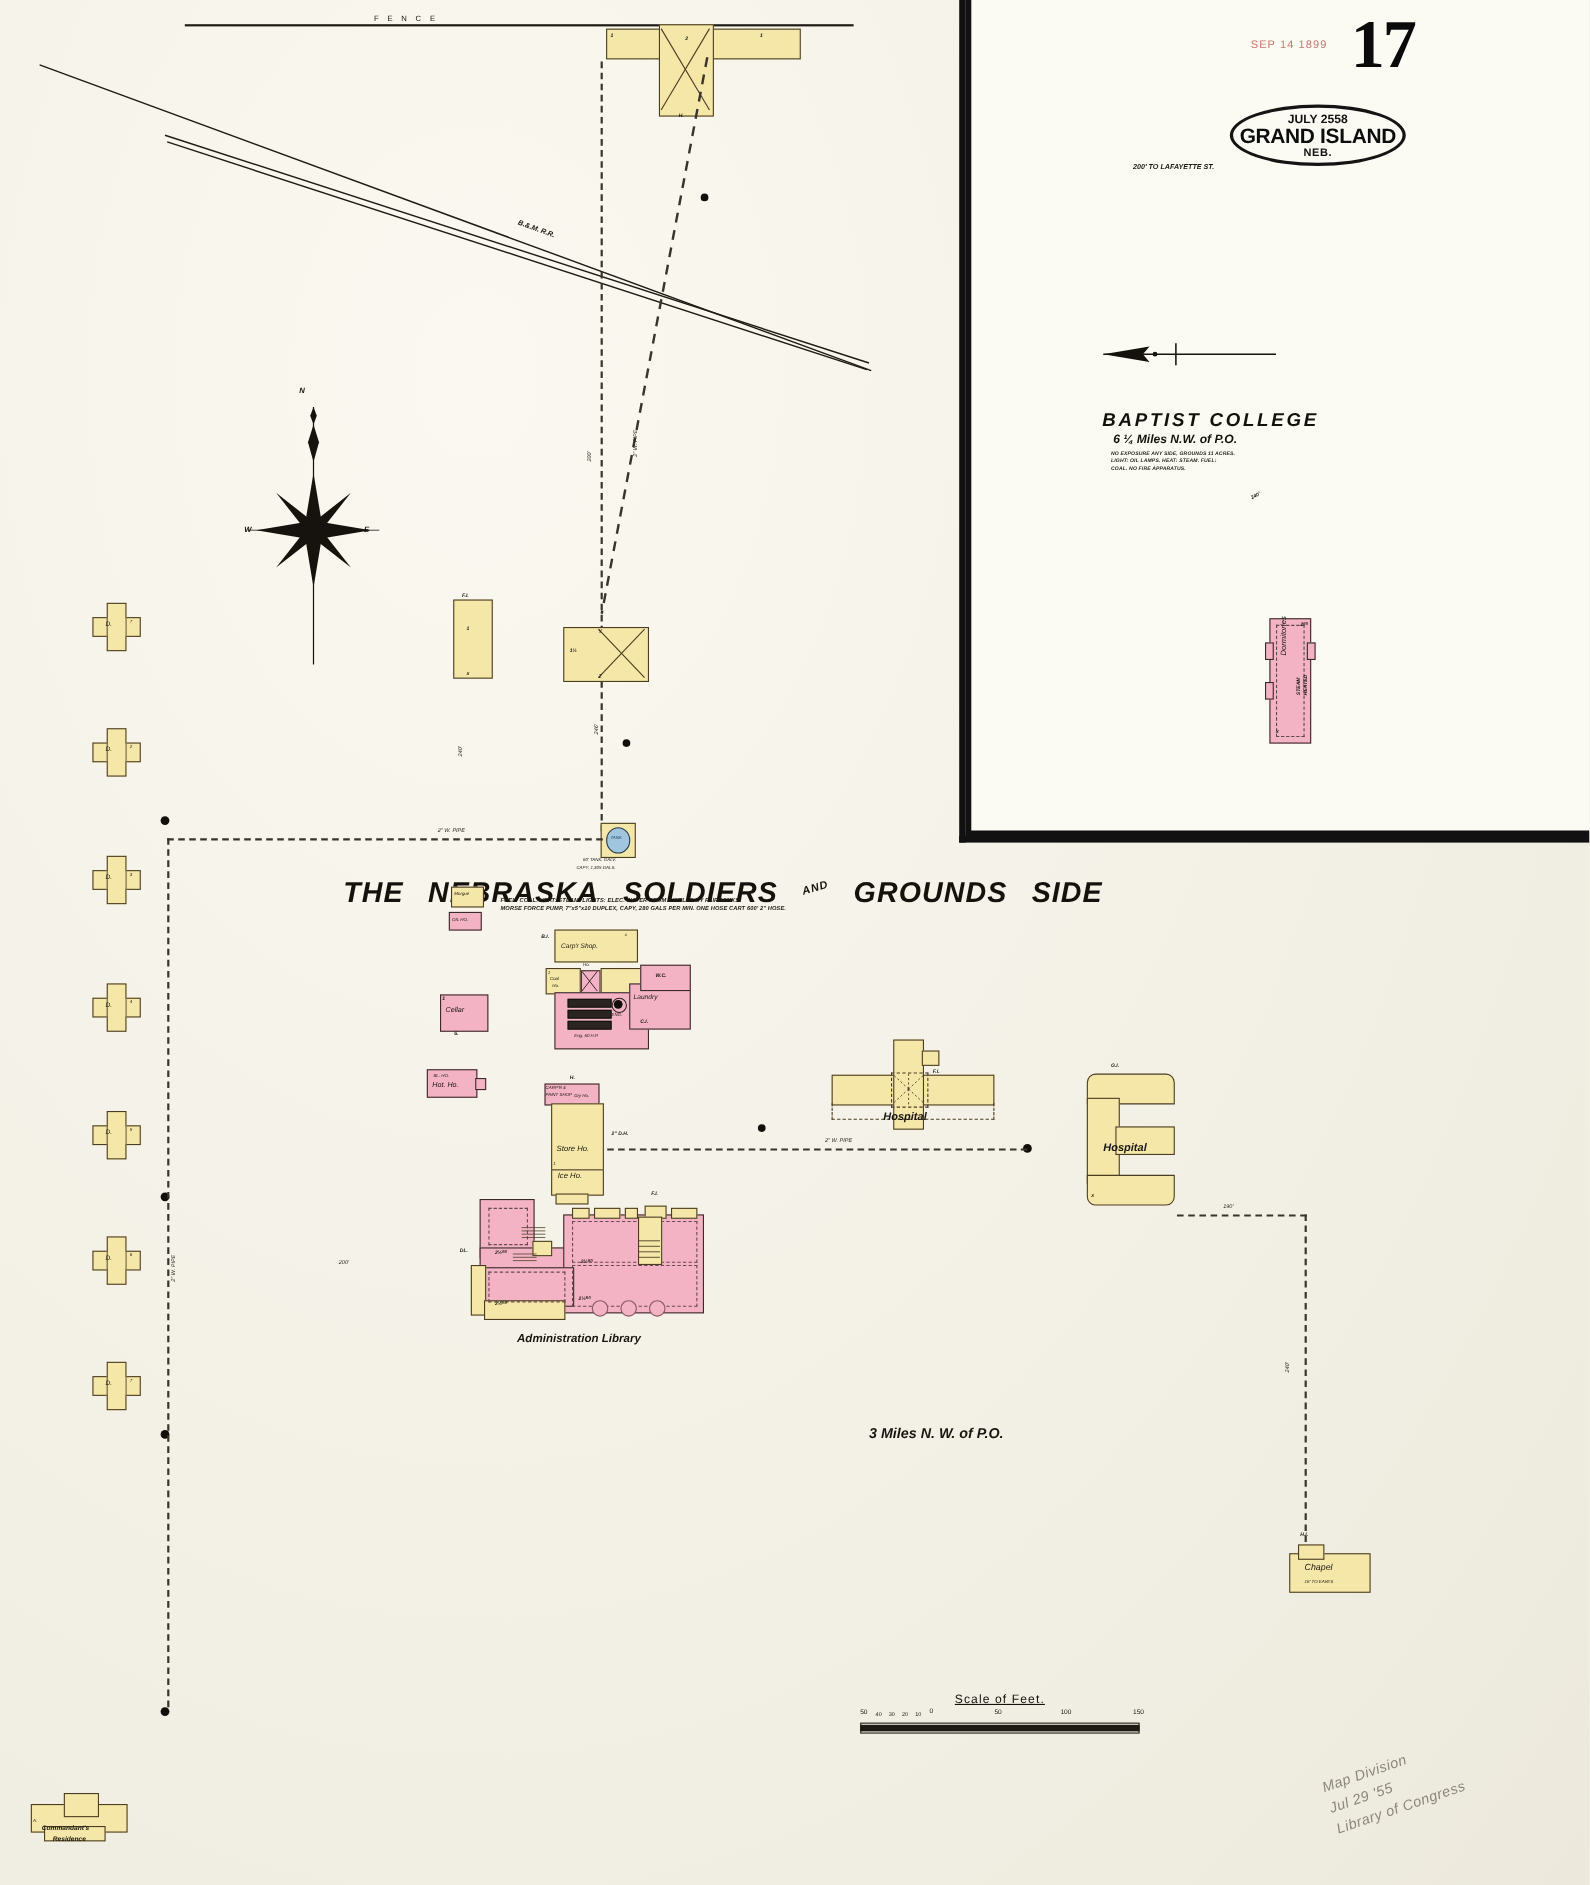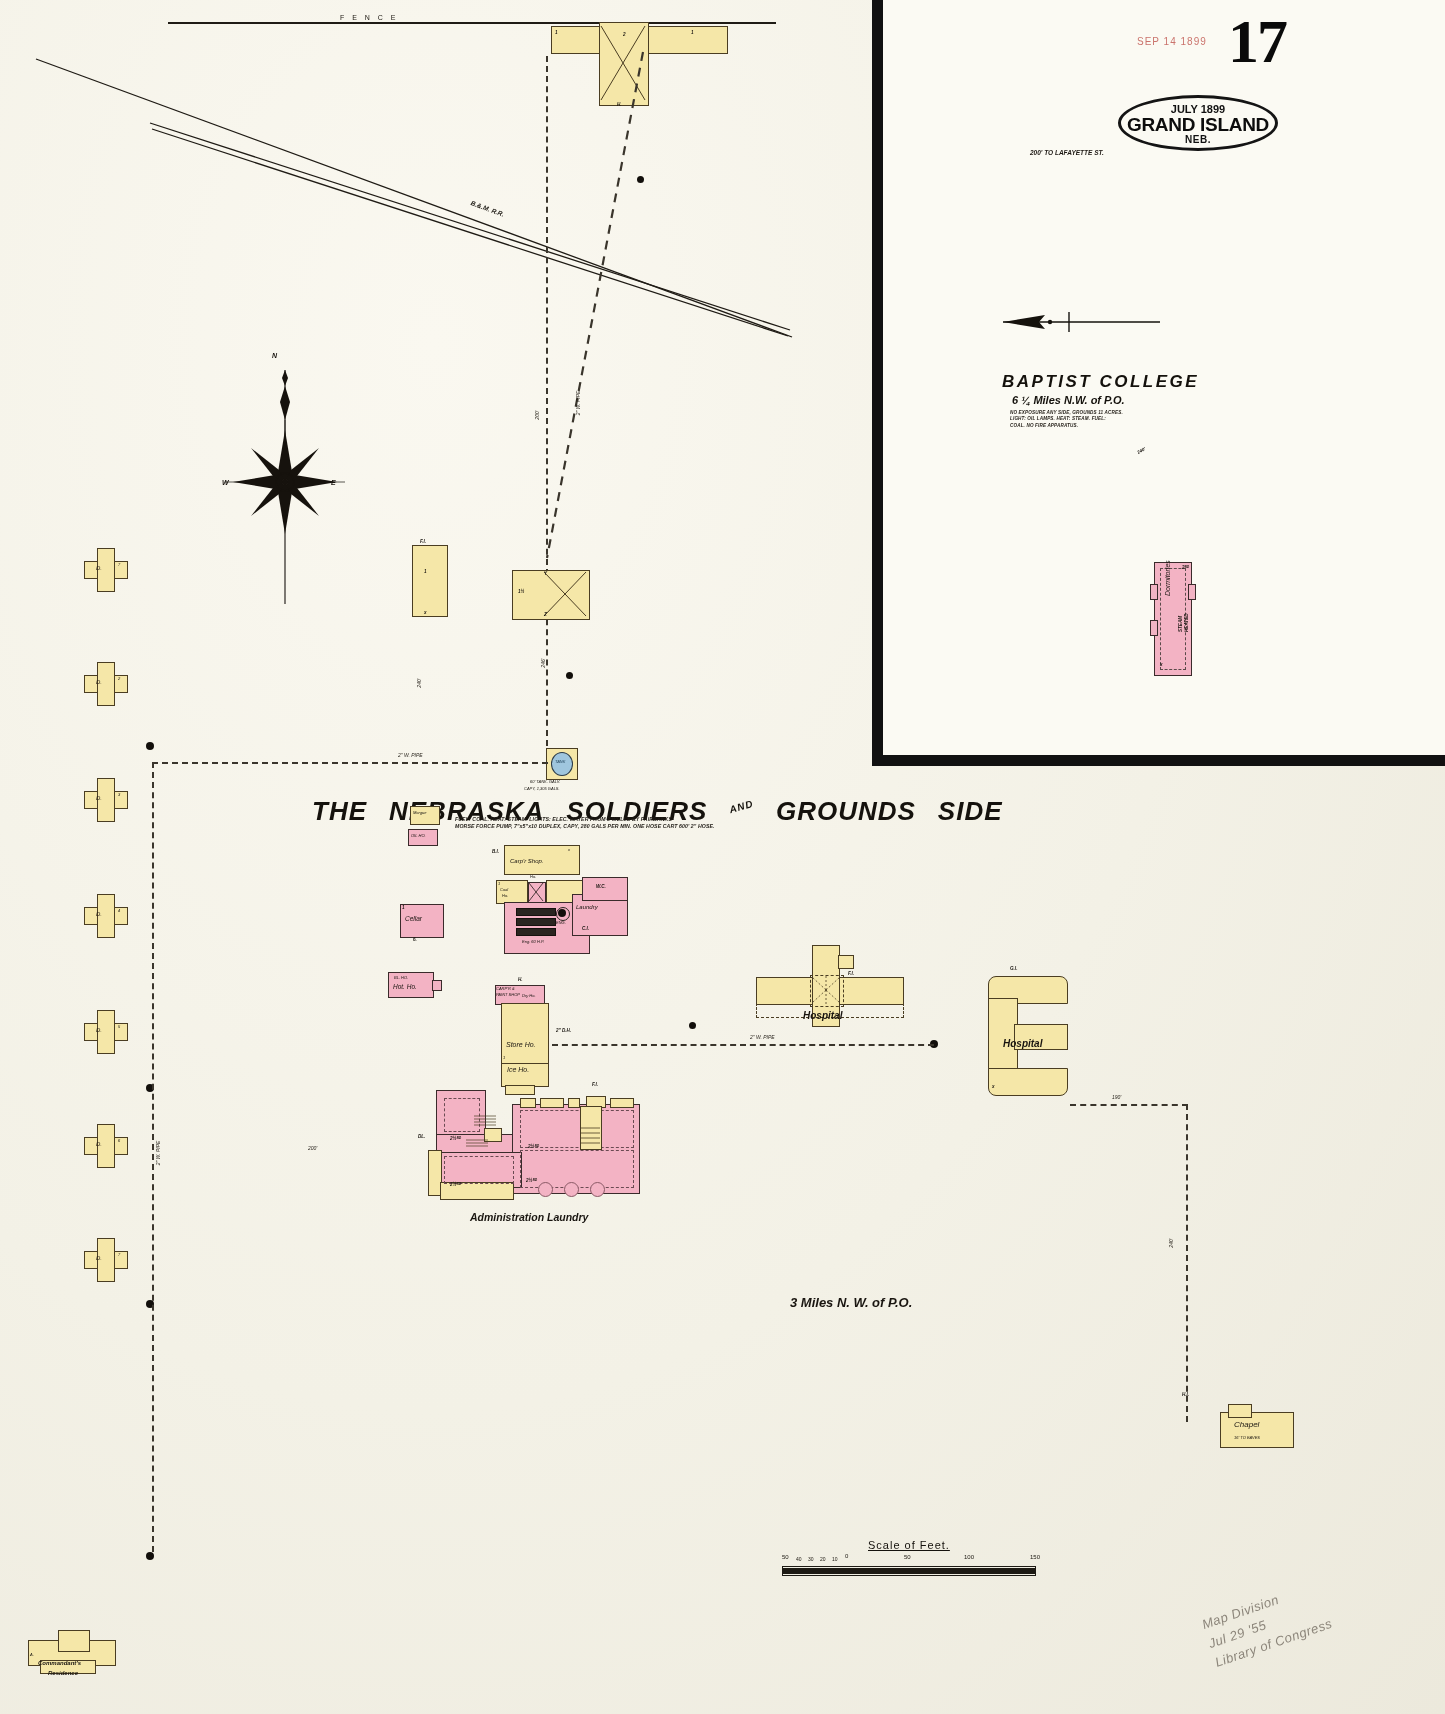--- a/index.html
+++ b/index.html
@@ -151,21 +151,21 @@
 
   <div class="abs inset-frame"></div>
 
   <div class="abs sheetno">17</div>
 
   <div class="abs stamp-red">
     <span>SEP 14 1899</span>
   </div>
 
   <div class="abs cartouche">
-    <div class="cart-date">JULY 1899</div>
+    <div class="cart-date">JULY 2558</div>
     <div class="cart-city">GRAND ISLAND</div>
     <div class="cart-state">NEB.</div>
   </div>
 
   <div class="abs note-lafayette">200' TO LAFAYETTE ST.</div>
 
 
   <svg class="abs" width="170" height="24" style="left:995px;top:310px;">
     <line x1="8" y1="12" x2="165" y2="12" stroke="#15120d" stroke-width="1.4"></line>
     <polygon points="8,12 50,5 44,12 50,19" fill="#15120d"></polygon>
@@ -473,21 +473,21 @@
       <line x1="0" y1="5" x2="22" y2="5" stroke="#4a3d22" stroke-width=".7"></line>
       <line x1="0" y1="8" x2="22" y2="8" stroke="#4a3d22" stroke-width=".7"></line>
     </svg>
     <div class="lbl lbl-xs" style="left:22px;top:46px;">2½ᴮᴰ</div>
     <div class="lbl lbl-xs" style="left:100px;top:54px;">2½ᴮᴰ</div>
     <div class="lbl lbl-xs" style="left:98px;top:88px;">2½ᴮᴰ</div>
     <div class="lbl lbl-xs" style="left:22px;top:92px;">2½ᴮᴰ</div>
     <div class="lbl lbl-xs" style="left:-10px;top:44px;">DL.</div>
     <div class="lbl lbl-xs" style="left:164px;top:-8px;">F.I.</div>
   </div>
-  <div class="abs lbl lbl-lg" style="left:470px;top:1211px;font-size:10.5px;">Administration Laundry</div>
+  <div class="abs lbl lbl-lg" style="left:470px;top:1211px;font-size:10.5px;">Administration Library</div>
 
   <div class="cottage" style="left:84px;top:548px;">
     <div class="arm-h"></div>
       <div class="arm-v"></div>
       <div class="ctr"></div>
     <div class="cl">D.</div>
     <div class="lbl xtiny" style="left:34px;top:14px;">7</div>
   </div>
   <div class="cottage" style="left:84px;top:662px;">
     <div class="arm-h"></div>
@@ -534,21 +534,21 @@
 
   <div class="abs" style="left:28px;top:1630px;width:86px;height:42px;">
     <div class="abs b-yellow" style="left:0;top:10px;width:86px;height:24px;"></div>
     <div class="abs b-yellow" style="left:30px;top:0;width:30px;height:20px;"></div>
     <div class="abs b-yellow" style="left:12px;top:30px;width:54px;height:12px;"></div>
     <div class="lbl xtiny" style="left:2px;top:22px;">A.</div>
   </div>
   <div class="abs lbl lbl-xs" style="left:38px;top:1660px;font-size:6px;">Commandant's</div>
   <div class="abs lbl lbl-xs" style="left:48px;top:1670px;font-size:6px;">Residence</div>
 
-  <div class="abs" style="left:1172px;top:1404px;width:92px;height:42px;margin-left:48px;">
+  <div class="abs" style="left:1172px;top:1404px;width:92px;height:42px;">
     <div class="abs b-yellow" style="left:0;top:8px;width:72px;height:34px;"></div>
     <div class="abs b-yellow" style="left:8px;top:0;width:22px;height:12px;"></div>
     <div class="lbl lbl-sm" style="left:14px;top:16px;font-size:8px;">Chapel</div>
     <div class="lbl xtiny" style="left:14px;top:31px;">16' TO EAVES</div>
   </div>
   <div class="abs lbl lbl-xs" style="left:1182px;top:1392px;">H.I.</div>
 
   <div class="abs note-miles">3 Miles N. W. of P.O.</div>
 
   <div class="abs scale-title">Scale of Feet.</div>

